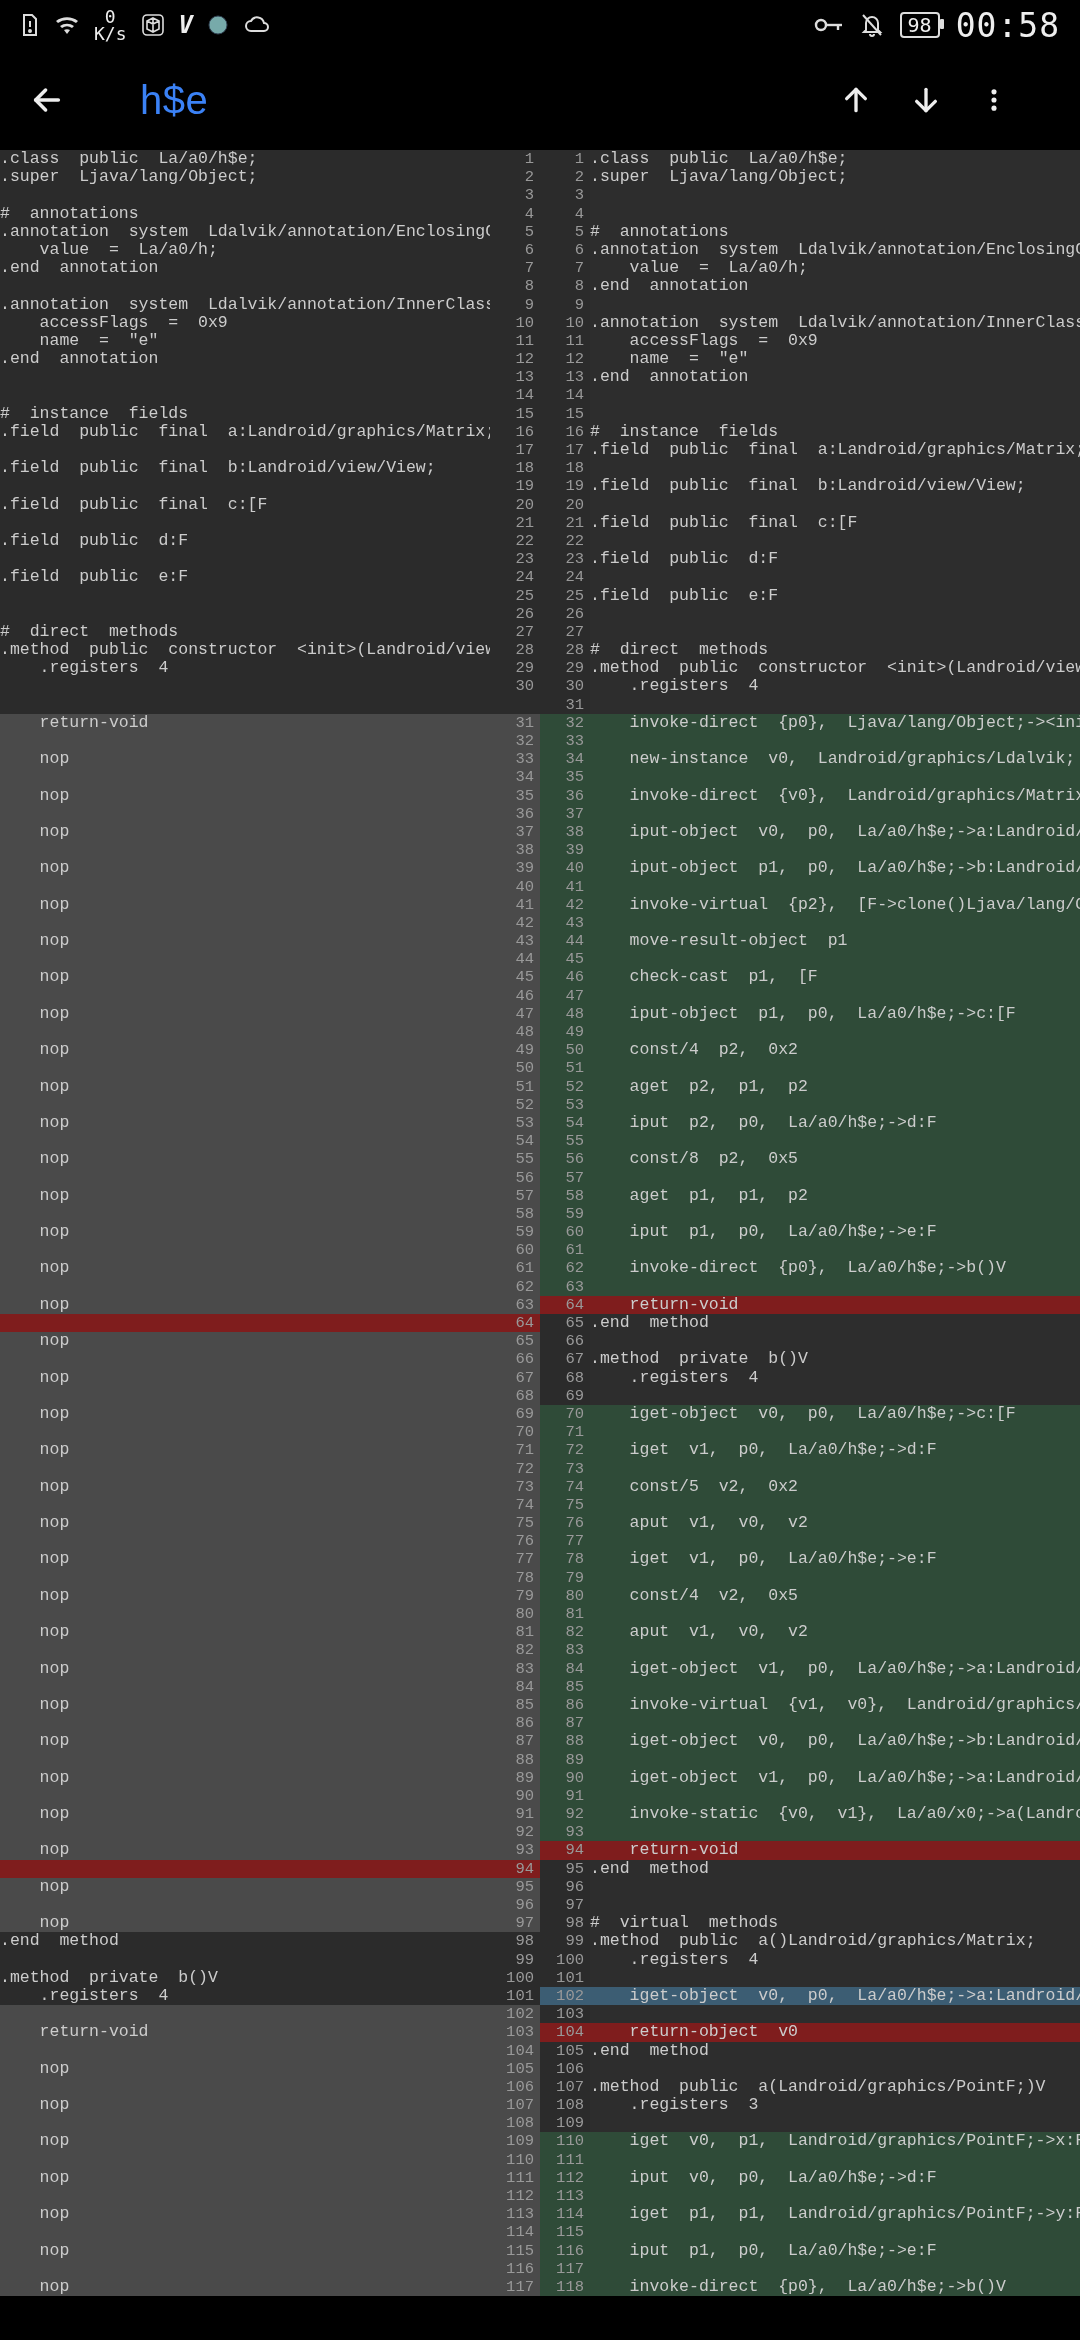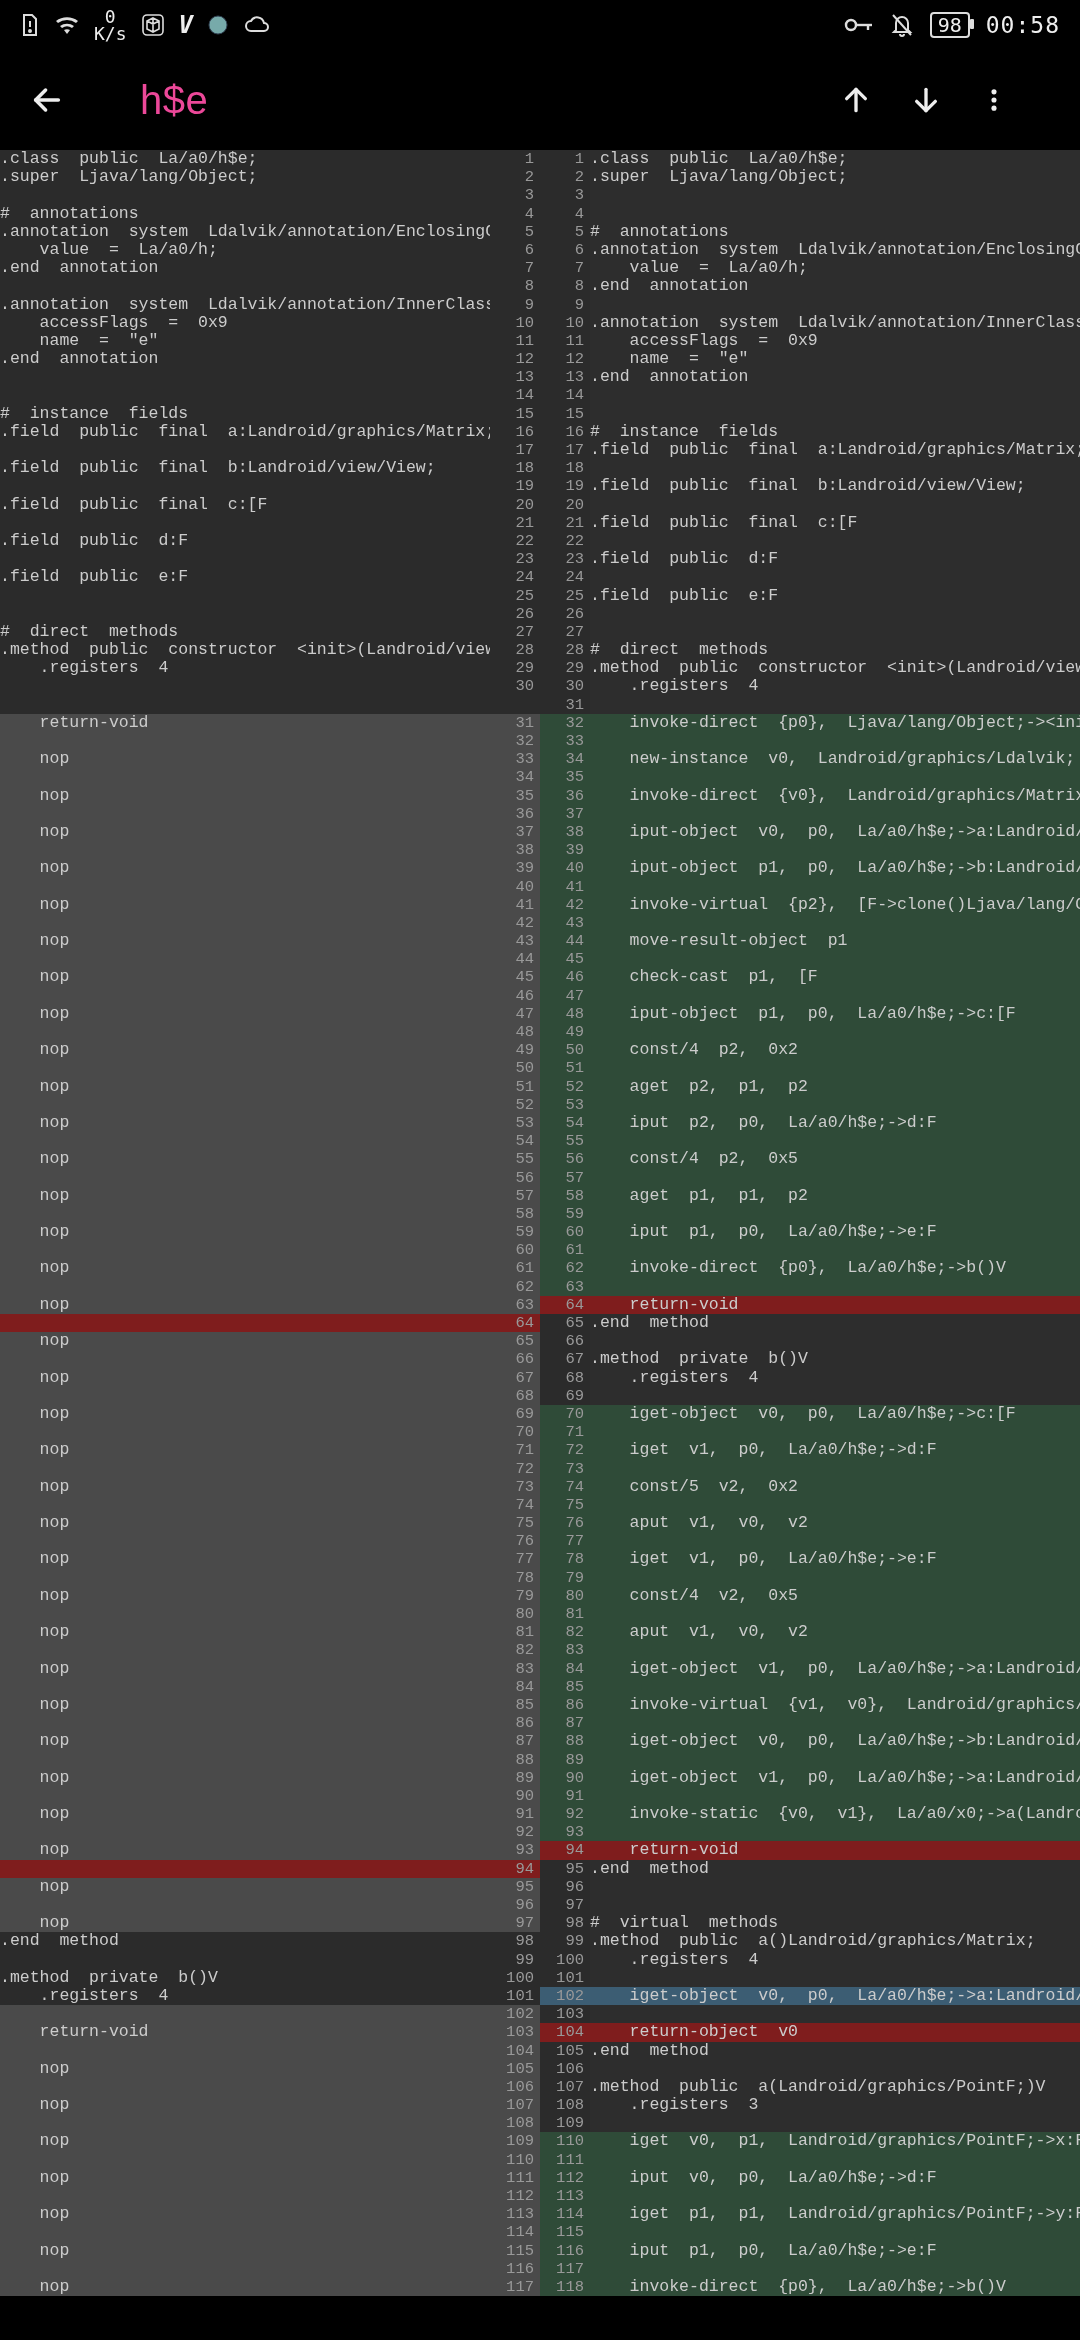--- a/index.html
+++ b/index.html
@@ -5,21 +5,21 @@
   * { margin:0; padding:0; box-sizing:border-box; }
   html,body { width:1080px; height:2340px; background:#000; color:#ccc; font-family:"DejaVu Sans Mono","Menlo","Consolas",monospace; font-size:17px; overflow:hidden; }
   
   .status-bar { height:50px; display:flex; align-items:center; padding:0 20px; color:#eee; font-size:22px; }
   .status-left { display:flex; align-items:center; gap:14px; }
   .status-right { margin-left:auto; display:flex; align-items:center; gap:16px; }
   .net-speed { display:flex; flex-direction:column; align-items:center; line-height:0.95; font-size:18px; }
   .battery-box { border:2px solid #ddd; border-radius:4px; padding:0 6px; font-size:20px; line-height:1.1; position:relative; }
   .battery-box::after{content:"";position:absolute;right:-6px;top:5px;width:4px;height:10px;background:#ddd;border-radius:1px;}
   
-  .app-bar { height:100px; display:flex; align-items:center; padding:0 30px; color:#ec4899; }
+  .app-bar { height:100px; display:flex; align-items:center; padding:0 30px; color:#3b82f6; }
   .app-bar .title { font-size:40px; font-weight:500; margin-left:40px; letter-spacing:0.5px; font-family:sans-serif;}
   .app-bar .spacer{flex:1;}
   .app-bar .icon-btn { width:70px; text-align:center; }
   svg { display:block; }
   
   .diff { display:flex; width:100%; line-height:18.2px; font-size:16.5px;font-family:Liberation Mono, monospace; }
   .pane { width:490px; position:relative; }
   .gutter { width:50px; }
   .row { display:flex; height:18.2px; align-items:center; white-space:pre; }
   .row .ln { width:50px; text-align:right; padding-right:6px; color:#999; font-size:15.5px; flex-shrink:0; }
@@ -80,21 +80,21 @@
         </svg>
     </span>
     <span>
       <svg width="24" height="26" viewBox="0 0 24 26" fill="none" stroke="#ddd" stroke-width="2">
           <path d="M6 18V11a6 6 0 0112 0v7l2 2H4z"></path>
           <path d="M10 22a2 2 0 004 0"></path>
           <line x1="3" y1="3" x2="21" y2="23"></line>
         </svg>
     </span>
     <span class="battery-box"><span>98</span></span>
-    <span style="font-size:23px; letter-spacing:1px;">00:58</span>
+    <span style="font-size:33px; letter-spacing:1px;">00:58</span>
   </div>
 </div>
 
 <div class="app-bar">
   <span class="icon-btn">
     <svg width="34" height="34" viewBox="0 0 24 24" fill="none" stroke="#eee" stroke-width="2.5" stroke-linecap="round" stroke-linejoin="round">
         <line x1="20" y1="12" x2="4" y2="12"></line>
         <polyline points="11 5 4 12 11 19"></polyline>
       </svg>
   </span>
@@ -531,21 +531,21 @@
       <div class="row add"><span class="txt">    check-cast  p1,  [F</span></div>
       <div class="row add"><span class="txt"></span></div>
       <div class="row add"><span class="txt">    iput-object  p1,  p0,  La/a0/h$e;-&gt;c:[F</span></div>
       <div class="row add"><span class="txt"></span></div>
       <div class="row add"><span class="txt">    const/4  p2,  0x2</span></div>
       <div class="row add"><span class="txt"></span></div>
       <div class="row add"><span class="txt">    aget  p2,  p1,  p2</span></div>
       <div class="row add"><span class="txt"></span></div>
       <div class="row add"><span class="txt">    iput  p2,  p0,  La/a0/h$e;-&gt;d:F</span></div>
       <div class="row add"><span class="txt"></span></div>
-      <div class="row add"><span class="txt">    const/4  p2,  0x5</span></div>
+      <div class="row add"><span class="txt">    const/8  p2,  0x5</span></div>
       <div class="row add"><span class="txt"></span></div>
       <div class="row add"><span class="txt">    aget  p1,  p1,  p2</span></div>
       <div class="row add"><span class="txt"></span></div>
       <div class="row add"><span class="txt">    iput  p1,  p0,  La/a0/h$e;-&gt;e:F</span></div>
       <div class="row add"><span class="txt"></span></div>
       <div class="row add"><span class="txt">    invoke-direct  {p0},  La/a0/h$e;-&gt;b()V</span></div>
       <div class="row add"><span class="txt"></span></div>
       <div class="row move"><span class="txt">    return-void</span></div>
       <div class="row ctx"><span class="txt">.end  method</span></div>
       <div class="row ctx"><span class="txt"></span></div>

